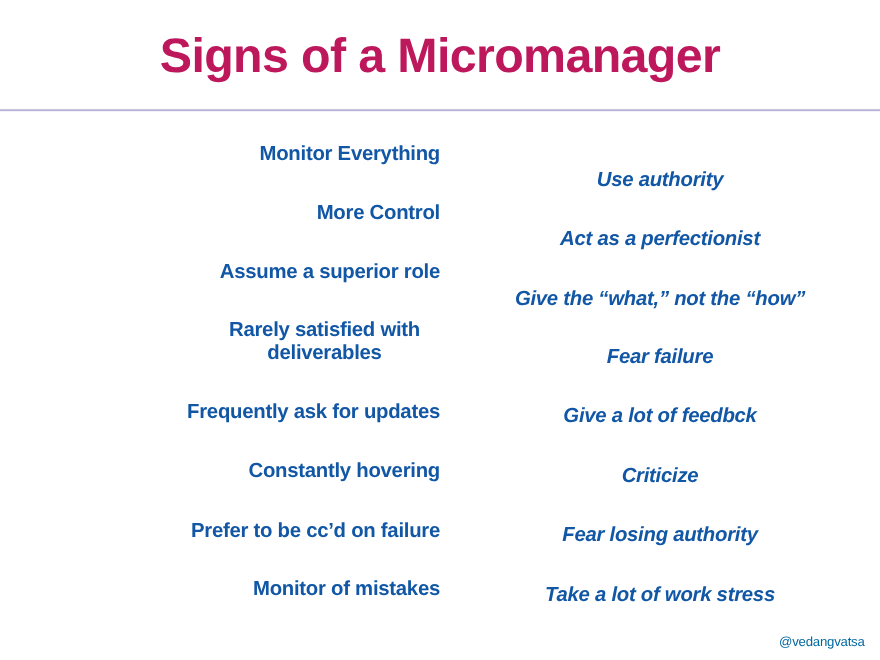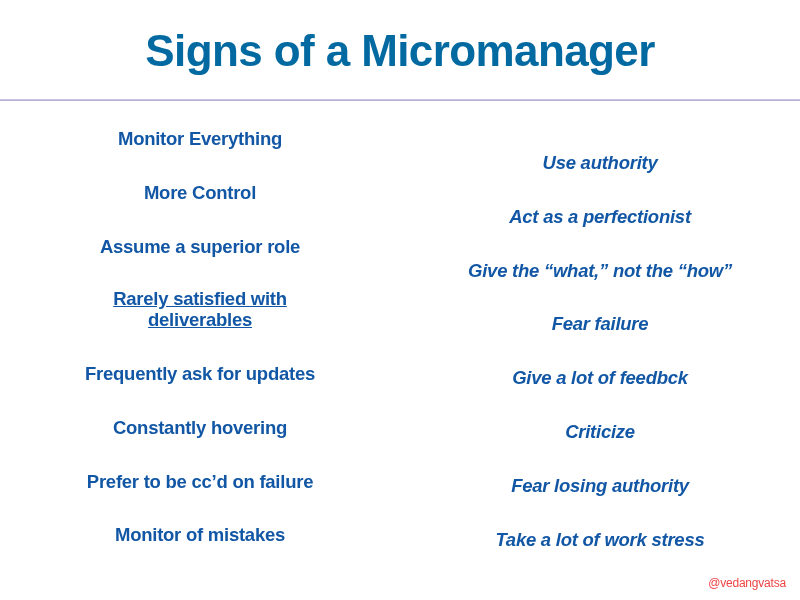--- a/index.html
+++ b/index.html
@@ -29,21 +29,21 @@
     left: 0;
     width: 800px;
     text-align: center;
   }
   .slide-title {
     margin: 0;
     font-family: "Liberation Sans", sans-serif;
     font-size: 44px;
     font-weight: bold;
     letter-spacing: -0.6px;
-    color: #0369a1;
+    color: #be185d;
     line-height: 1.12;
     white-space: nowrap;
   }
 
   
   .divider {
     position: absolute;
     top: 99px;
     left: 0;
     width: 800px;
@@ -73,20 +73,21 @@
   }
   .column {
     flex: 1 1 50%;
     display: flex;
     flex-direction: column;
     align-items: center;
     box-sizing: border-box;
   }
   .column.left {
     padding-top: 10px;
+    align-items: flex-end;
   }
   .column.right {
     padding-top: 34px;
     font-style: italic;
   }
 
   .sign-item {
     font-family: "Liberation Sans", sans-serif;
     font-size: 18.5px;
     font-weight: bold;
@@ -103,32 +104,31 @@
   .column.right .sign-item {
     margin-bottom: 32px;
   }
   .sign-item:last-child {
     margin-bottom: 0;
   }
   
   .sign-item.wrap {
     line-height: 1.12;
     max-width: 210px;
-    text-decoration: underline;
   }
 
   
   .watermark {
     position: absolute;
     right: 14px;
     bottom: 10px;
     font-family: "Liberation Sans", sans-serif;
     font-size: 12px;
     font-weight: normal;
-    color: #ef4444;
+    color: #0369a1;
     letter-spacing: -0.2px;
   }
 </style>
 </head>
 <body>
 
 <div class="slide">
 
   <div class="title-area">
     <h1 class="slide-title">Signs of a Micromanager</h1>

